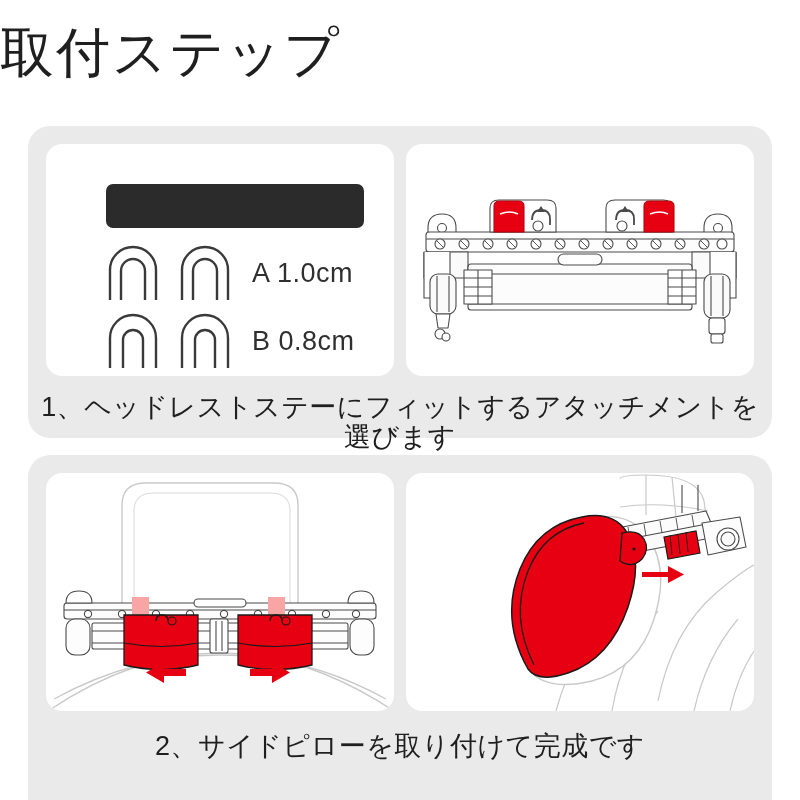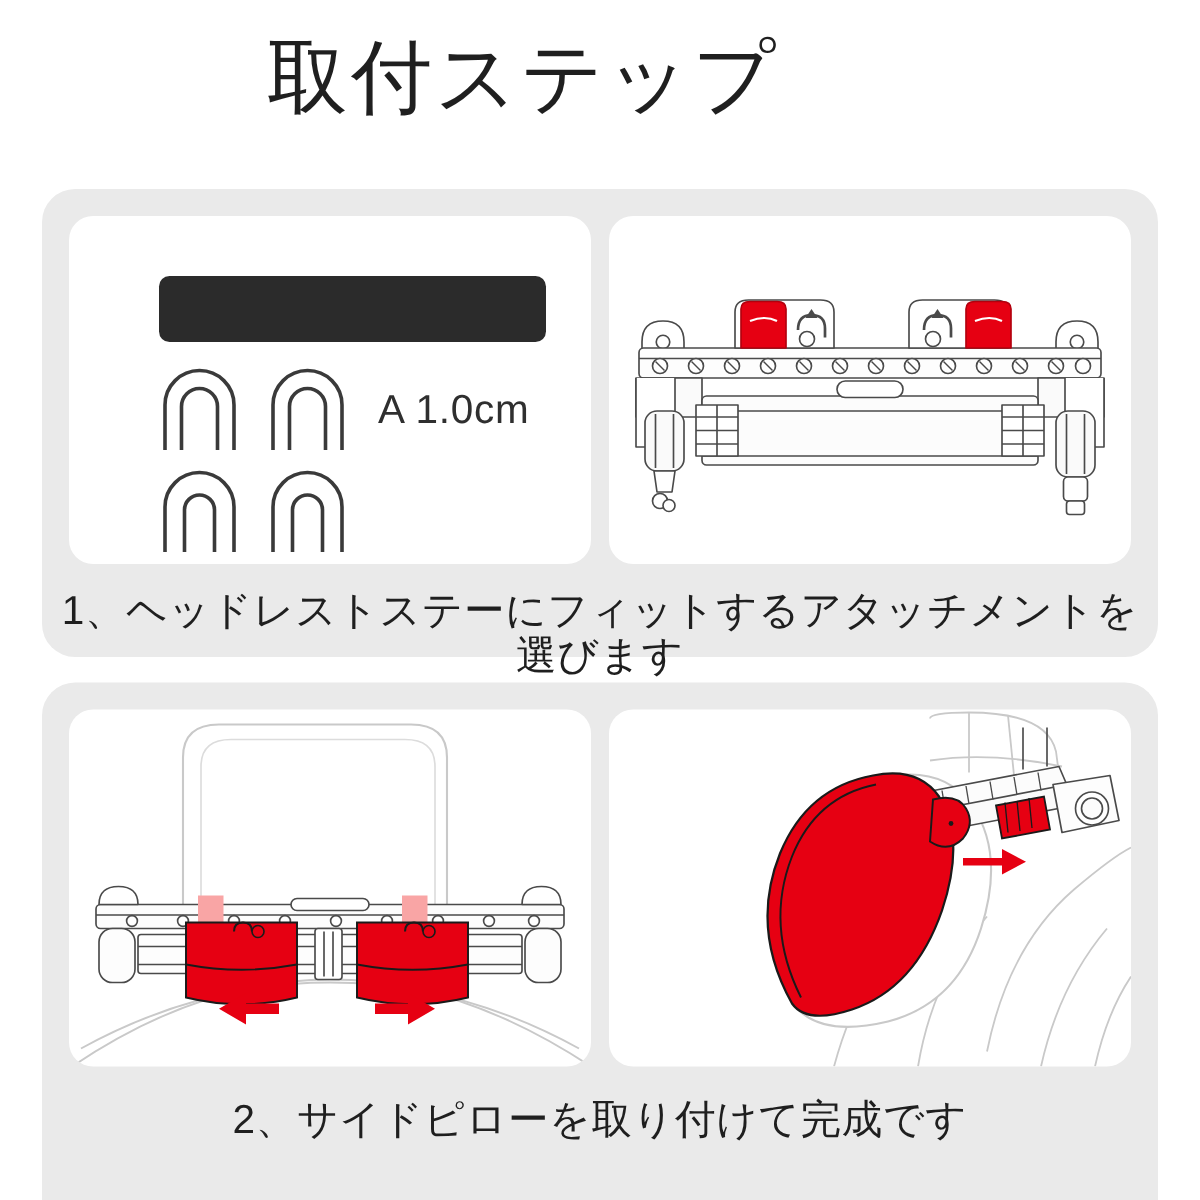--- a/index.html
+++ b/index.html
@@ -12,21 +12,21 @@
   .page {
     position: relative;
     width: 800px; height: 800px;
     background: #ffffff;
   }
 
   
   .title {
     position: absolute;
     top: 16px; left: 0; width: 697px;
-    text-align: center;
+    text-align: left;
     font-size: 54px;
     line-height: 72px;
     letter-spacing: 2px;
     color: #1f1f1f;
     font-weight: 400;
   }
 
   
   .step-section {
     position: absolute;
@@ -132,20 +132,21 @@
             <div class="bracket-pair">
               <svg width="58" height="58" viewBox="0 0 58 58">
                 <path d="M6 56 L6 26 A23 23 0 0 1 52 26 L52 56" fill="none" stroke="#3a3a3a" stroke-width="2.4"></path>
                 <path d="M19 56 L19 28 A10 10 0 0 1 39 28 L39 56" fill="none" stroke="#3a3a3a" stroke-width="2.4"></path>
               </svg>
               <svg width="58" height="58" viewBox="0 0 58 58">
                 <path d="M6 56 L6 26 A23 23 0 0 1 52 26 L52 56" fill="none" stroke="#3a3a3a" stroke-width="2.4"></path>
                 <path d="M19 56 L19 28 A10 10 0 0 1 39 28 L39 56" fill="none" stroke="#3a3a3a" stroke-width="2.4"></path>
               </svg>
             </div>
+            <div class="bracket-label">B 0.8cm</div>
           </div>
 
         </div>
       </div>
 
       <div class="panel">
         <svg class="draw" viewBox="0 0 348 232">
           <g stroke="#4a4a4a" stroke-width="1.1" fill="#ffffff" stroke-linejoin="round">
 
             <path d="M22 84 q0 -14 14 -14 q14 0 14 14 l0 10 l-28 0 z"></path>

